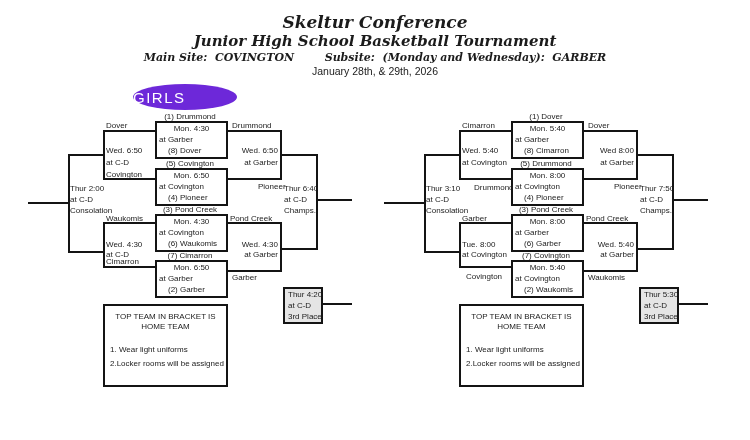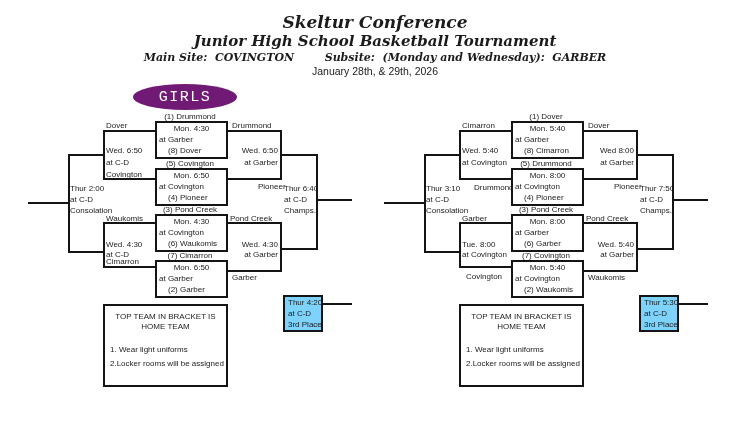--- a/index.html
+++ b/index.html
@@ -9,22 +9,22 @@
   .hdr{position:absolute;left:0;width:750px;text-align:center;white-space:pre;}
   .title{top:12px;font-family:"DejaVu Serif",serif;font-style:italic;font-weight:bold;font-size:17px;}
   .subtitle{top:32px;font-family:"DejaVu Serif",serif;font-style:italic;font-weight:bold;font-size:15px;}
   .siteline{top:51px;font-family:"DejaVu Serif",serif;font-style:italic;font-weight:bold;font-size:11px;}
   .dateline{top:65px;font-size:10.5px;}
 
   
   .bracket{position:absolute;top:0;left:0;width:375px;height:440px;}
   .bracket.boys{left:356px;}
 
-  .oval{position:absolute;left:133px;top:84px;width:104px;height:26px;background:#701a75;border-radius:50%;
-        display:flex;align-items:center;justify-content:center;font-family:Liberation Mono, monospace;}
+  .oval{position:absolute;left:133px;top:84px;width:104px;height:26px;background:#6d28d9;border-radius:50%;
+        display:flex;align-items:center;justify-content:flex-start;}
   .oval span{color:#ffffff;font-size:15px;letter-spacing:1.5px;}
 
   
   .ln{position:absolute;background:#141414;}
   .l1{left:103px;top:130px;width:52px;height:2px;}
   .l2{left:103px;top:178px;width:52px;height:2px;}
   .l3{left:103px;top:130px;width:2px;height:50px;}
   .l4{left:68px;top:154px;width:37px;height:2px;}
   .l5{left:103px;top:222px;width:52px;height:2px;}
   .l6{left:103px;top:266px;width:52px;height:2px;}
@@ -62,21 +62,21 @@
   .winner3{left:230px;top:214px;} .winner4{left:232px;top:273px;}
   .lst-time{left:106px;top:146px;} .lst-site{left:106px;top:158px;}
   .lsb-time{left:106px;top:240px;} .lsb-site{left:106px;top:250px;}
   .rt{left:224px;width:54px;text-align:right;}
   .rst-time{top:146px;} .rst-site{top:158px;}
   .rsb-time{top:240px;} .rsb-site{top:250px;}
   .con-time{left:70px;top:184px;} .con-site{left:70px;top:195px;} .con-label{left:70px;top:206px;}
   .chp-time{left:284px;top:184px;} .chp-site{left:284px;top:195px;} .chp-label{left:284px;top:206px;}
 
   
-  .third{position:absolute;left:283px;top:295px;width:36px;height:33px;border:2px solid #141414;font-size:8px;line-height:10px;background:#7dd3fc;}
+  .third{position:absolute;left:283px;top:287px;width:36px;height:33px;border:2px solid #141414;font-size:8px;line-height:10px;background:#e5e5e5;}
   .third div{margin-left:3px;margin-top:1px;white-space:nowrap;}
 
   
   .note{position:absolute;left:103px;top:304px;width:121px;height:79px;border:2px solid #141414;font-size:8px;line-height:10px;background:#fff;}
   .note-c{text-align:center;}
   .note-c.first{margin-top:6px;}
   .note-l{margin-left:5px;}
   .note-l.first{margin-top:13px;}
   .note-l.second{margin-top:4px;}
 </style>

